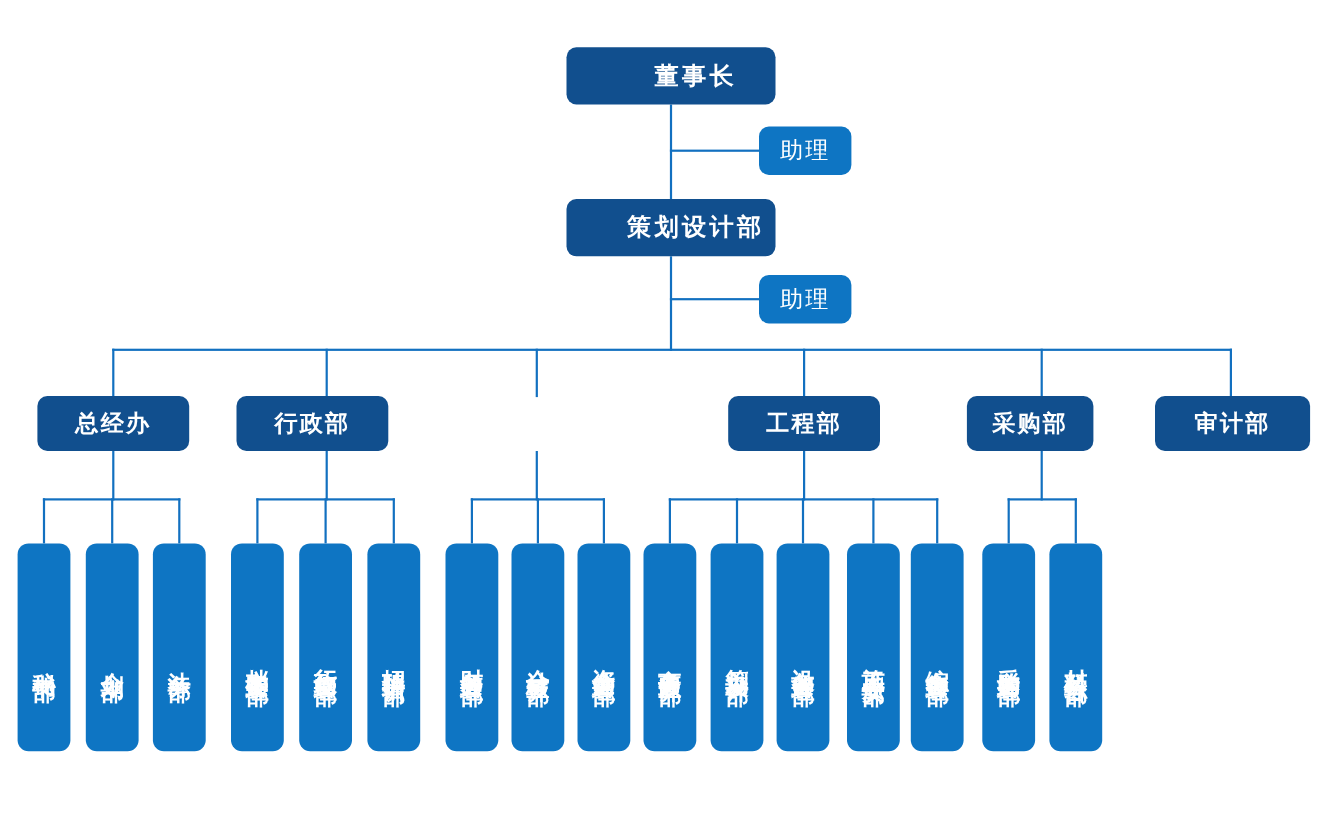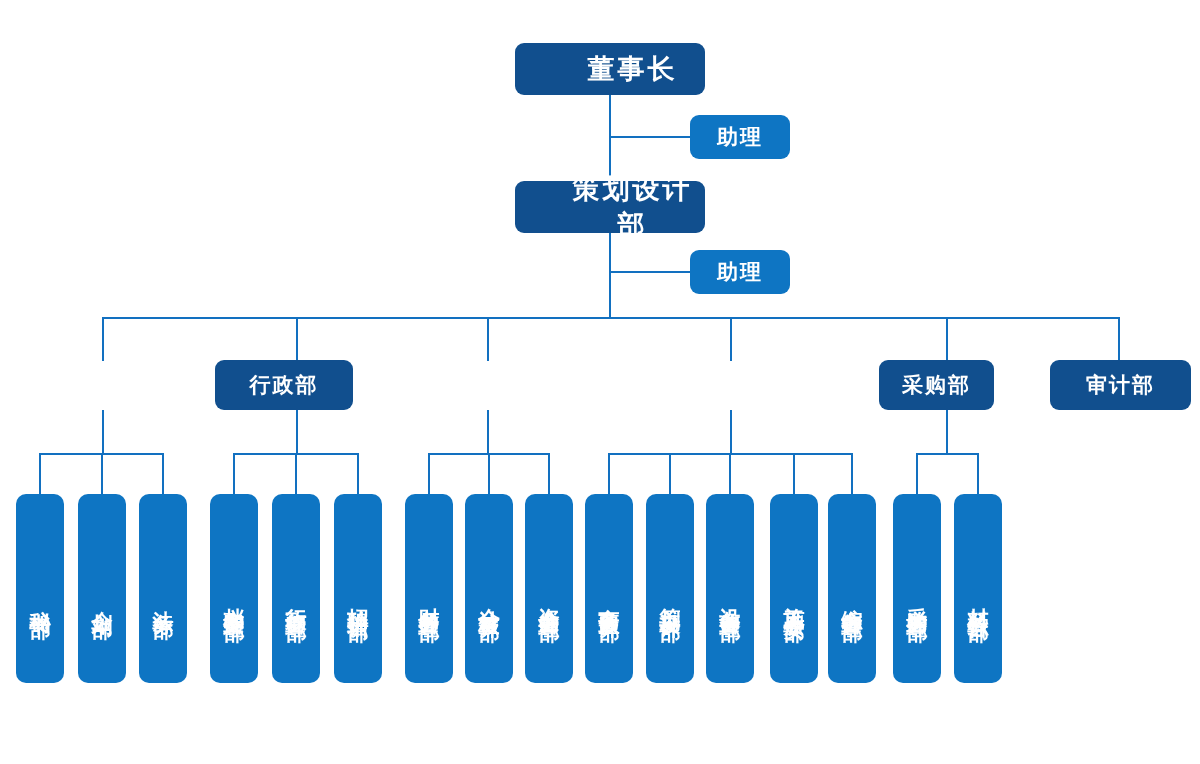--- a/index.html
+++ b/index.html
@@ -34,26 +34,26 @@
     display: flex;
     align-items: center;
     justify-content: center;
     text-align: center;
   }
   .node.dark { background: var(--dark); }
   .node.light { background: var(--light); }
   .lvl-top {
     width: 190px; height: 52px;
     border-radius: 9px;
-    font-size: 27px; font-weight: bold; letter-spacing: 3px; padding-left: 45px;
+    font-size: 22px; font-weight: bold; letter-spacing: 3px; padding-left: 45px;
   }
   .assistant {
-    width: 100px; height: 44px;
+    width: 84px; height: 44px;
     border-radius: 9px;
-    font-size: 21px; font-weight: bold; letter-spacing: 2px;
+    font-size: 21px; font-weight: normal; letter-spacing: 2px;
   }
   .dept {
     top: 360px; height: 50px;
     border-radius: 9px;
     font-size: 21px; font-weight: bold; letter-spacing: 2px;
   }
   .col {
     top: 494px; width: 48px; height: 189px;
     border-radius: 10px;
     justify-content: flex-start;
@@ -125,23 +125,29 @@
   </div>
 
   <div class="node dark lvl-top" style="left:515px;top:181px">
     <span>策划设计部</span>
   </div>
 
   <div class="node light assistant" style="left:690px;top:250px">
     <span>助理</span>
   </div>
 
+  <div class="node dark dept" style="left:34px;width:138px">
+    <span>总经办</span>
+  </div>
   <div class="node dark dept" style="left:215px;width:138px">
     <span>行政部</span>
   </div>
+  <div class="node dark dept" style="left:662px;width:138px">
+    <span>工程部</span>
+  </div>
   <div class="node dark dept" style="left:879px;width:115px">
     <span>采购部</span>
   </div>
   <div class="node dark dept" style="left:1050px;width:141px">
     <span>审计部</span>
   </div>
 
   <div class="node light col" style="left:16px">
     <span class="vtext">秘书部</span>
   </div>

